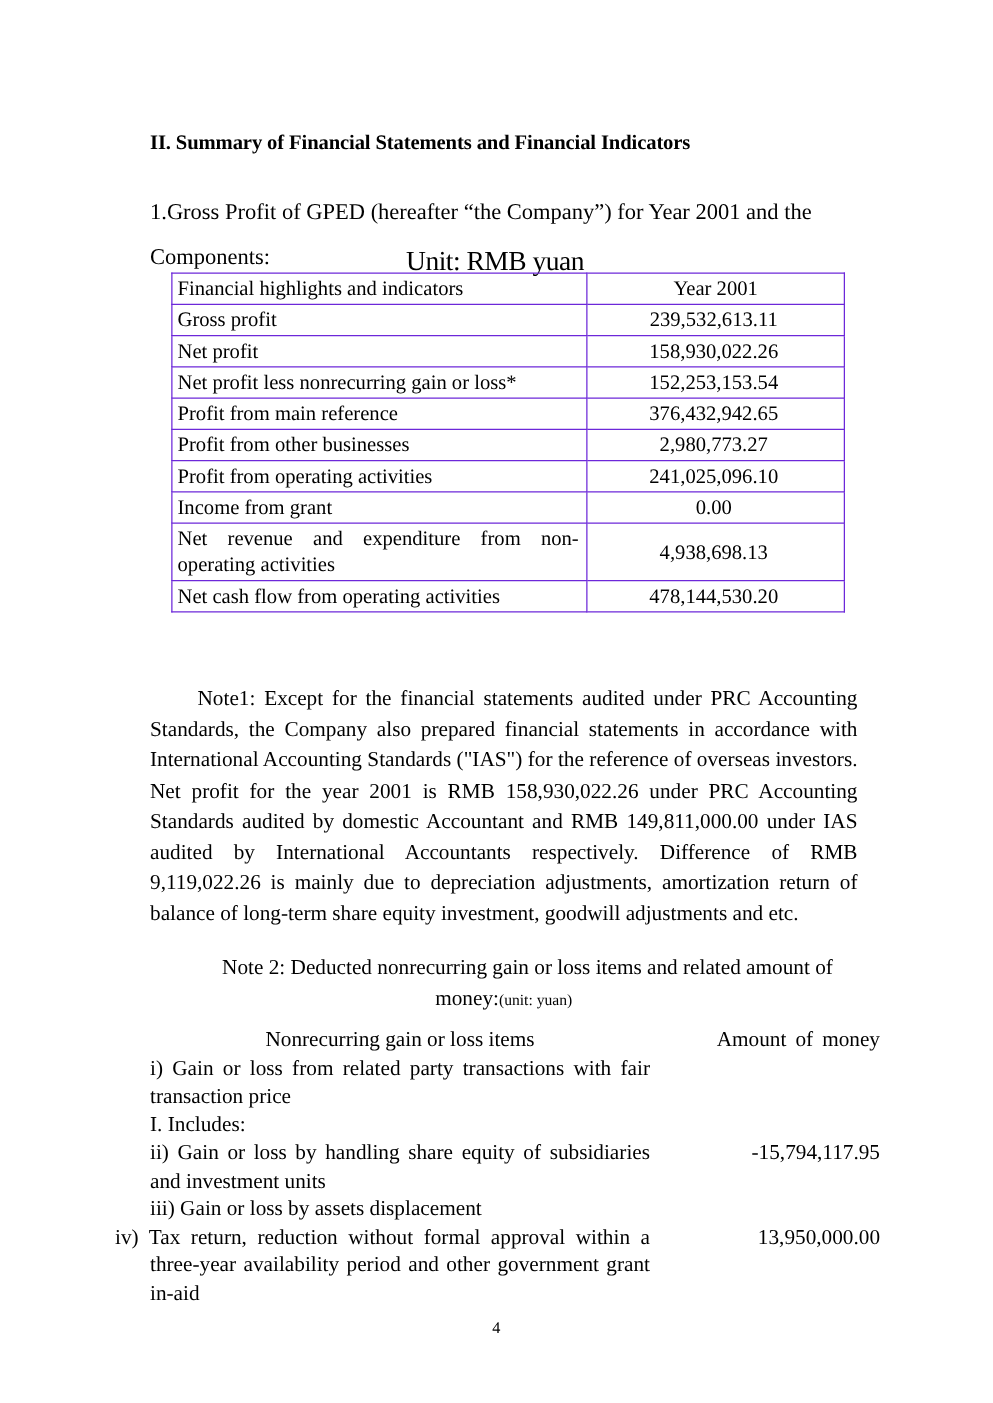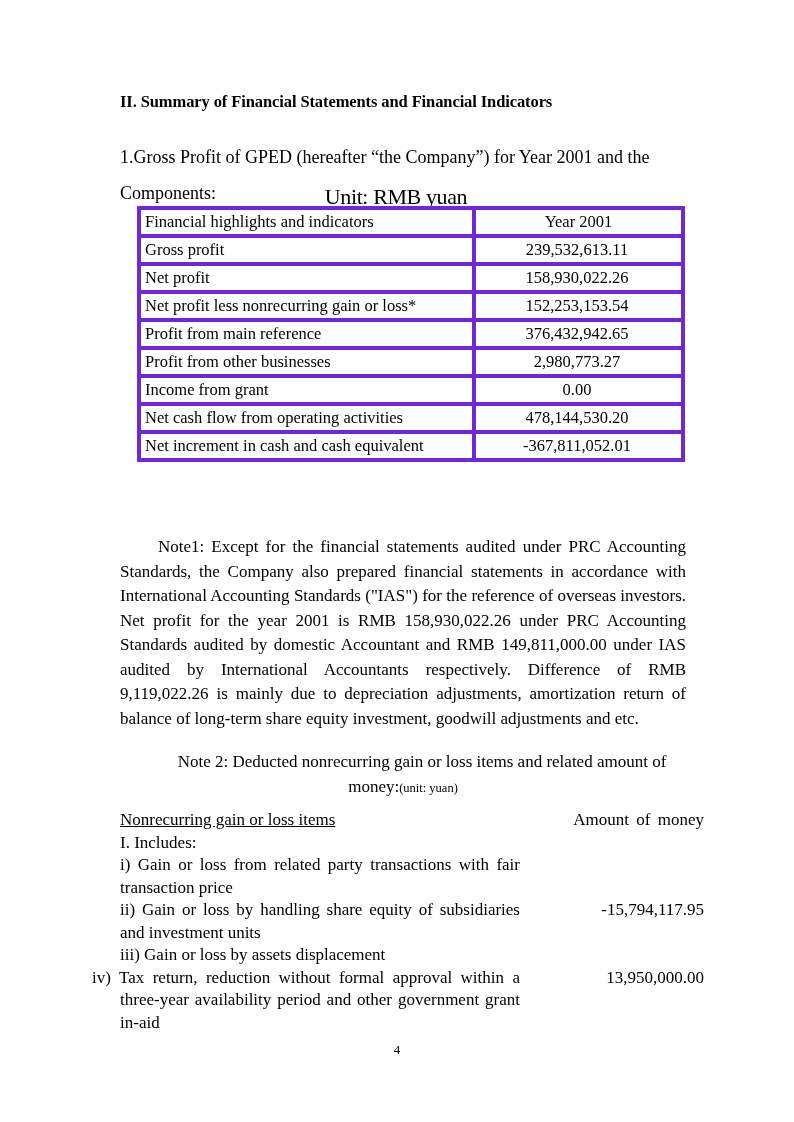--- a/index.html
+++ b/index.html
@@ -11,21 +11,21 @@
     width: 794px;
     height: 1122px;
     position: relative;
     font-family: "Liberation Serif", "DejaVu Serif", serif;
     color: #000000;
     overflow: hidden;
   }
   .page {
     position: absolute;
     left: 120px;
-    top: 4px;
+    top: 16px;
     width: 554px;
     height: 798px;
   }
 
   
   .section-heading {
     position: absolute;
     left: 0;
     top: 88px;
     width: 554px;
@@ -64,21 +64,21 @@
     left: 17px;
     top: 202px;
     width: 522px;
   }
   table.fin-table {
     border-collapse: collapse;
     width: 522px;
     table-layout: fixed;
   }
   table.fin-table td {
-    border: 4px solid #6d28d9;
+    border: 1px solid #6d28d9;
     font-size: 16.5px;
     line-height: 21px;
     padding: 1px 4px 2px 4px;
     vertical-align: middle;
   }
   table.fin-table td.label {
     width: 323px;
     text-align: left;
   }
   table.fin-table td.label.justify {
@@ -146,22 +146,22 @@
   table.items-table td.it-label {
     width: 400px;
     padding-right: 18px;
   }
   table.items-table td.it-amount {
     width: 166px;
     text-align: right;
     padding-right: 2px;
   }
   .it-head-label {
+    text-align: center;
     padding-left: 14px;
-    text-decoration: underline;
   }
   .it-head-amount {
     text-align: right;
     word-spacing: 3px;
     padding-right: 2px;
   }
   .it-justify {
     text-align: justify;
     text-align-last: left;
     padding-left: 6px;
@@ -220,54 +220,58 @@
           </tr>
           <tr>
             <td class="label">Profit from main reference</td>
             <td class="value">376,432,942.65</td>
           </tr>
           <tr>
             <td class="label">Profit from other businesses</td>
             <td class="value">2,980,773.27</td>
           </tr>
           <tr>
+            <td class="label">Profit from operating activities</td>
+            <td class="value">241,025,096.10</td>
+          </tr>
+          <tr>
             <td class="label">Income from grant</td>
             <td class="value">0.00</td>
           </tr>
           <tr>
+            <td class="label justify">Net revenue and expenditure from non-operating activities</td>
+            <td class="value">4,938,698.13</td>
+          </tr>
+          <tr>
             <td class="label">Net cash flow from operating activities</td>
             <td class="value">478,144,530.20</td>
-          </tr>
-          <tr>
-            <td class="label justify">Net increment in cash and cash equivalent</td>
-            <td class="value">-367,811,052.01</td>
           </tr>
         </tbody>
     </table>
   </div>
 
   <div class="note1">Note1: Except for the financial statements audited under PRC Accounting Standards, the Company also prepared financial statements in accordance with International Accounting Standards ("IAS") for the reference of overseas investors. Net profit for the year 2001 is RMB 158,930,022.26 under PRC Accounting Standards audited by domestic Accountant and RMB 149,811,000.00 under IAS audited by International Accountants respectively. Difference of RMB 9,119,022.26 is mainly due to depreciation adjustments, amortization return of balance of long-term share equity investment, goodwill adjustments and etc.</div>
 
   <div class="note2">
     <span>Note 2: Deducted nonrecurring gain or loss items and related amount of money:</span><span class="unit-small">(unit: yuan)</span>
   </div>
 
   <div class="items-table-wrap">
     <table class="items-table">
       <tbody id="items-table-body">
           <tr>
             <td class="it-label it-head-label">Nonrecurring gain or loss items</td>
             <td class="it-amount it-head-amount">Amount of money</td>
           </tr>
           <tr>
+            <td class="it-label it-justify">i) Gain or loss from related party transactions with fair transaction price</td>
+            <td class="it-amount"></td>
+          </tr>
+          <tr>
             <td class="it-label it-plain">I. Includes:</td>
-            <td class="it-amount"></td>
-          </tr>
-          <tr>
-            <td class="it-label it-justify">i) Gain or loss from related party transactions with fair transaction price</td>
             <td class="it-amount"></td>
           </tr>
           <tr>
             <td class="it-label it-justify">ii) Gain or loss by handling share equity of subsidiaries and investment units</td>
             <td class="it-amount">-15,794,117.95</td>
           </tr>
           <tr>
             <td class="it-label it-plain">iii) Gain or loss by assets displacement</td>
             <td class="it-amount"></td>
           </tr>

